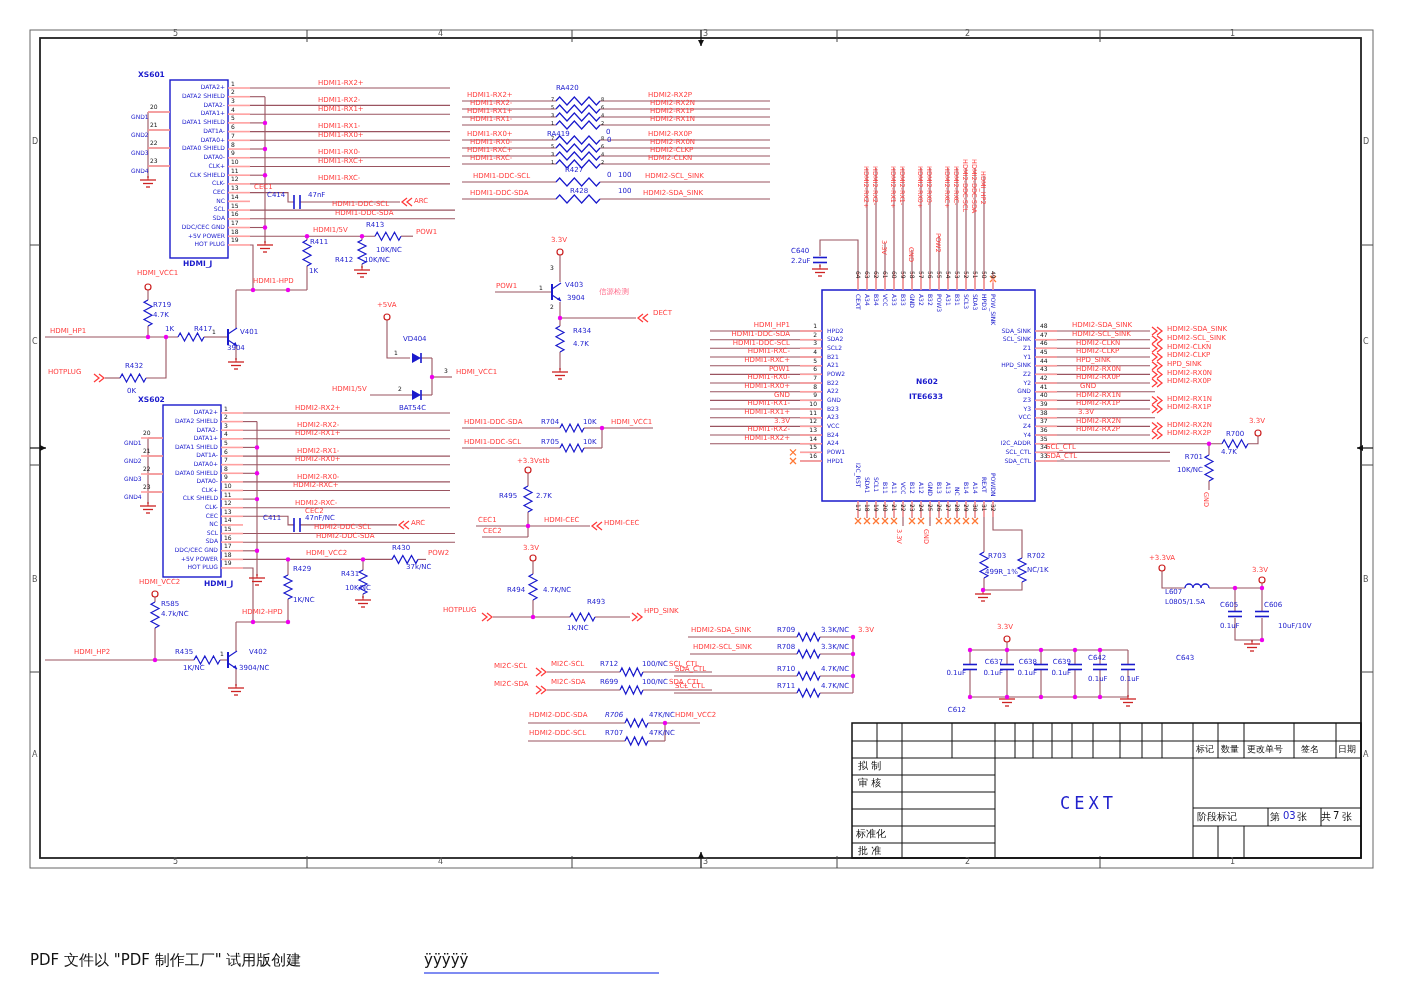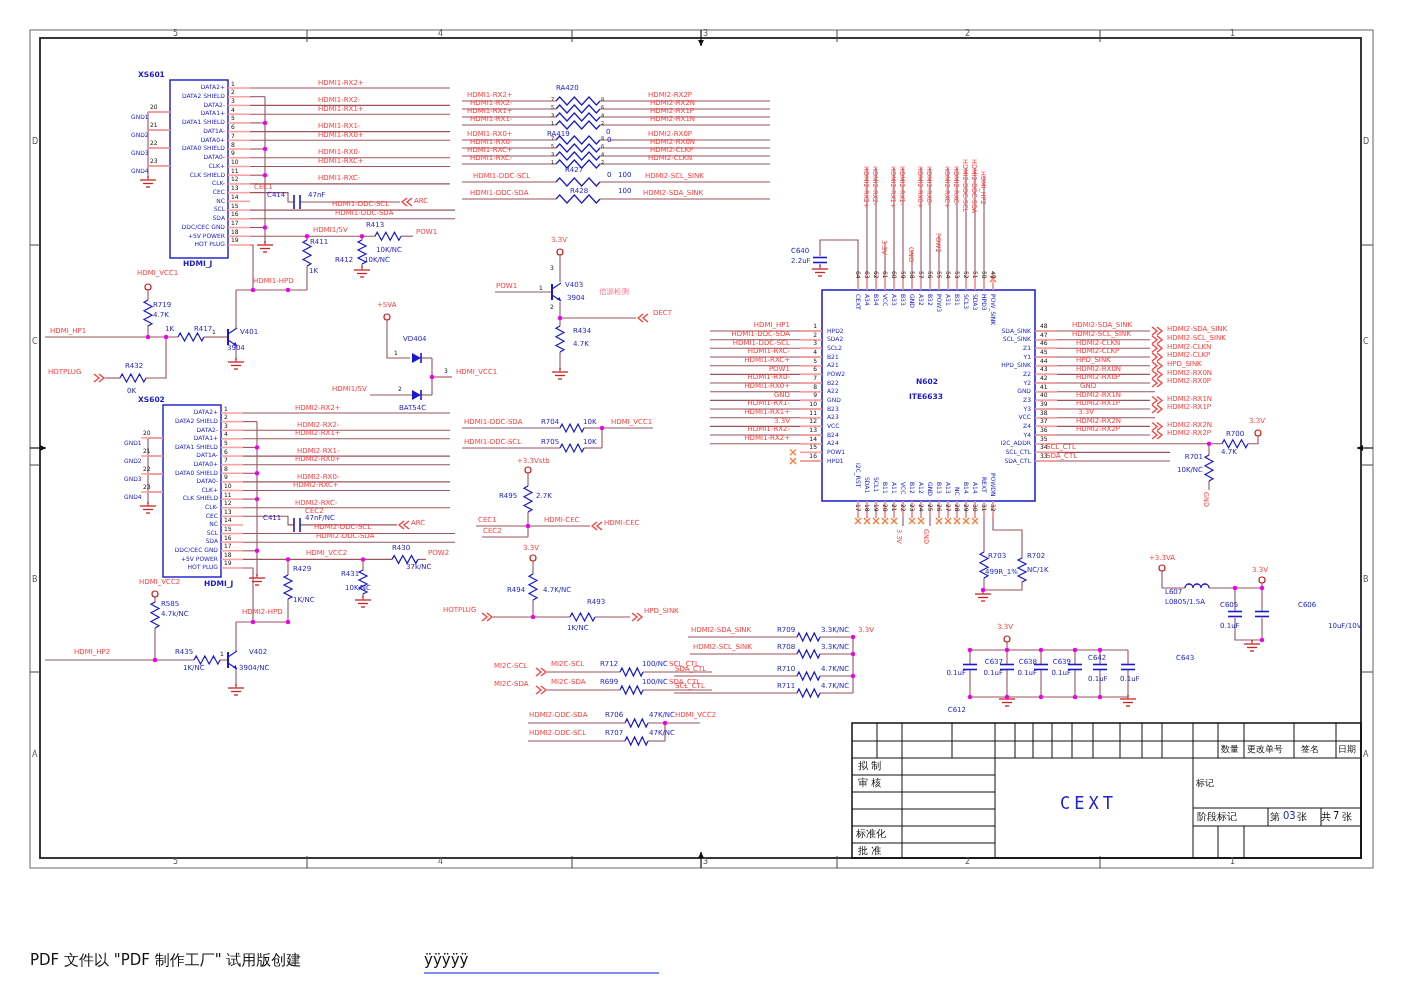--- a/index.html
+++ b/index.html
@@ -801,21 +801,21 @@
       <div class="lbl n" style="left: 551px; top: 661px;">MI2C-SCL</div>
       <div class="lbl c" style="left: 600px; top: 661px;">R712</div>
       <div class="lbl c" style="left: 642px; top: 661px;">100/NC</div>
       <div class="lbl n" style="left: 669px; top: 661px;">SCL_CTL</div>
       <div class="lbl n" style="left: 494px; top: 681px;">MI2C-SDA</div>
       <div class="lbl n" style="left: 551px; top: 679px;">MI2C-SDA</div>
       <div class="lbl c" style="left: 600px; top: 679px;">R699</div>
       <div class="lbl c" style="left: 642px; top: 679px;">100/NC</div>
       <div class="lbl n" style="left: 669px; top: 679px;">SDA_CTL</div>
       <div class="lbl n" style="left: 529px; top: 712px;">HDMI2-DDC-SDA</div>
-      <div class="lbl c" style="left: 605px; top: 712px;">R706</div>
+      <div class="lbl c" style="left: 605px; top: 712px; font-style: italic;">R706</div>
       <div class="lbl c" style="left: 649px; top: 712px;">47K/NC</div>
       <div class="lbl n" style="left: 675px; top: 712px;">HDMI_VCC2</div>
       <div class="lbl n" style="left: 529px; top: 730px;">HDMI2-DDC-SCL</div>
       <div class="lbl c" style="left: 605px; top: 730px;">R707</div>
       <div class="lbl c" style="left: 649px; top: 730px;">47K/NC</div>
       <div class="lbl cb" style="left: 138px; top: 396px;">XS602</div>
       <div class="lbl cb" style="left: 204px; top: 580px;">HDMI_J</div>
       <div class="lbl n" style="left: 295px; top: 405px;">HDMI2-RX2+</div>
       <div class="lbl n" style="left: 297px; top: 422px;">HDMI2-RX2-</div>
       <div class="lbl n" style="left: 295px; top: 430px;">HDMI2-RX1+</div>
@@ -916,22 +916,22 @@
       <div class="lbl c" style="left: 1088px; top: 655px;">C642</div>
       <div class="lbl c" style="left: 1088px; top: 676px;">0.1uF</div>
       <div class="lbl c" style="left: 1176px; top: 655px;">C643</div>
       <div class="lbl c" style="left: 1120px; top: 676px;">0.1uF</div>
       <div class="lbl n" style="left: 1149px; top: 555px;">+3.3VA</div>
       <div class="lbl c" style="left: 1165px; top: 589px;">L607</div>
       <div class="lbl c" style="left: 1165px; top: 599px;">L0805/1.5A</div>
       <div class="lbl n" style="left: 1252px; top: 567px;">3.3V</div>
       <div class="lbl c" style="left: 1220px; top: 602px;">C605</div>
       <div class="lbl c" style="left: 1220px; top: 623px;">0.1uF</div>
-      <div class="lbl c" style="left: 1298px; top: 602px;">C606</div>
-      <div class="lbl c" style="left: 1328px; top: 623px;">10uF/10V</div>
+      <div class="lbl c" style="left: 1264px; top: 602px;">C606</div>
+      <div class="lbl c" style="left: 1278px; top: 623px;">10uF/10V</div>
       <div class="lbl rv" style="left: 862px; top: 166px;">HDMI2-RX2+</div>
       <div class="lbl rv" style="left: 871px; top: 166px;">HDMI2-RX2-</div>
       <div class="lbl rv" style="left: 880px; top: 240px;">3.3V</div>
       <div class="lbl rv" style="left: 889px; top: 166px;">HDMI2-RX1+</div>
       <div class="lbl rv" style="left: 898px; top: 166px;">HDMI2-RX1-</div>
       <div class="lbl rv" style="left: 907px; top: 247px;">GND</div>
       <div class="lbl rv" style="left: 916px; top: 166px;">HDMI2-RX0+</div>
       <div class="lbl rv" style="left: 925px; top: 166px;">HDMI2-RX0-</div>
       <div class="lbl rv" style="left: 934px; top: 233px;">POW2</div>
       <div class="lbl rv" style="left: 943px; top: 166px;">HDMI2-RXC+</div>
@@ -1176,21 +1176,21 @@
       <div class="lbl z" style="left: 32px; top: 576px;">B</div>
       <div class="lbl z" style="left: 1363px; top: 576px;">B</div>
       <div class="lbl z" style="left: 32px; top: 751px;">A</div>
       <div class="lbl z" style="left: 1363px; top: 751px;">A</div>
     </div>
 
   <div class="tb" style="left:858px;top:761px">拟  制</div>
   <div class="tb" style="left:858px;top:778px">审  核</div>
   <div class="tb" style="left:856px;top:829px">标准化</div>
   <div class="tb" style="left:858px;top:846px">批  准</div>
-  <div class="tbs" style="left:1196px;top:779px">标记</div>
+  <div class="tbs" style="left:1196px;top:745px">标记</div>
   <div class="tbs" style="left:1221px;top:745px">数量</div>
   <div class="tbs" style="left:1247px;top:745px">更改单号</div>
   <div class="tbs" style="left:1301px;top:745px">签名</div>
   <div class="tbs" style="left:1338px;top:745px">日期</div>
   <div class="title-hdmi" style="left:1060px;top:793px">CEXT</div>
   <div class="tb" style="left:1197px;top:812px">阶段标记</div>
   <div class="tb" style="left:1270px;top:812px">第</div>
   <div class="tb sheetnum" style="left:1283px;top:811px">03</div>
   <div class="tb" style="left:1297px;top:812px">张</div>
   <div class="tb" style="left:1321px;top:812px">共</div>

